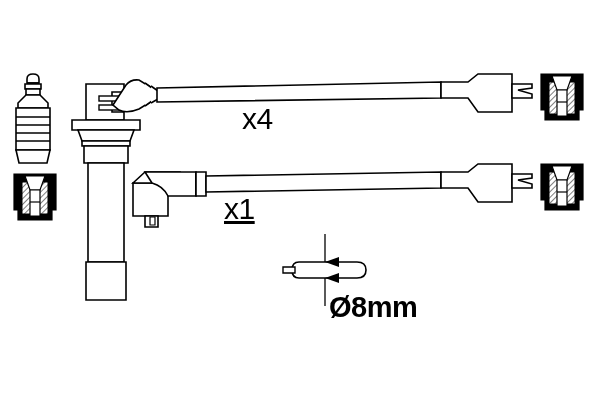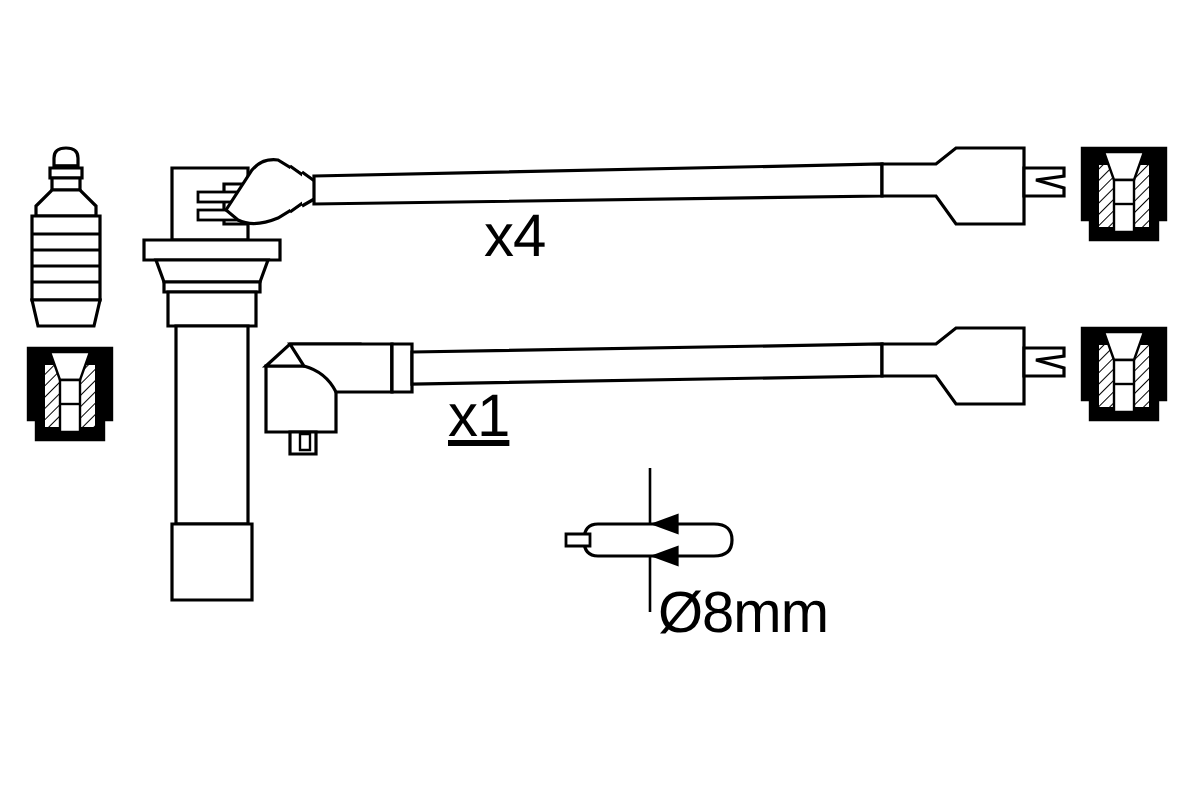--- a/index.html
+++ b/index.html
@@ -47,21 +47,21 @@
     top: 194px;
     font-size: 30px;
     font-weight: 400;
     letter-spacing: -0.5px;
     text-decoration: underline;
   }
   #label-dia {
     left: 329px;
     top: 293px;
     font-size: 29px;
-    font-weight: 400;
+    font-weight: 700;
     letter-spacing: -0.5px;
   }
 </style>
 </head>
 <body>
 
 <div id="stage">
 
   <svg id="diagram-svg" viewBox="0 0 600 400" xmlns="http://www.w3.org/2000/svg">
     <defs>

